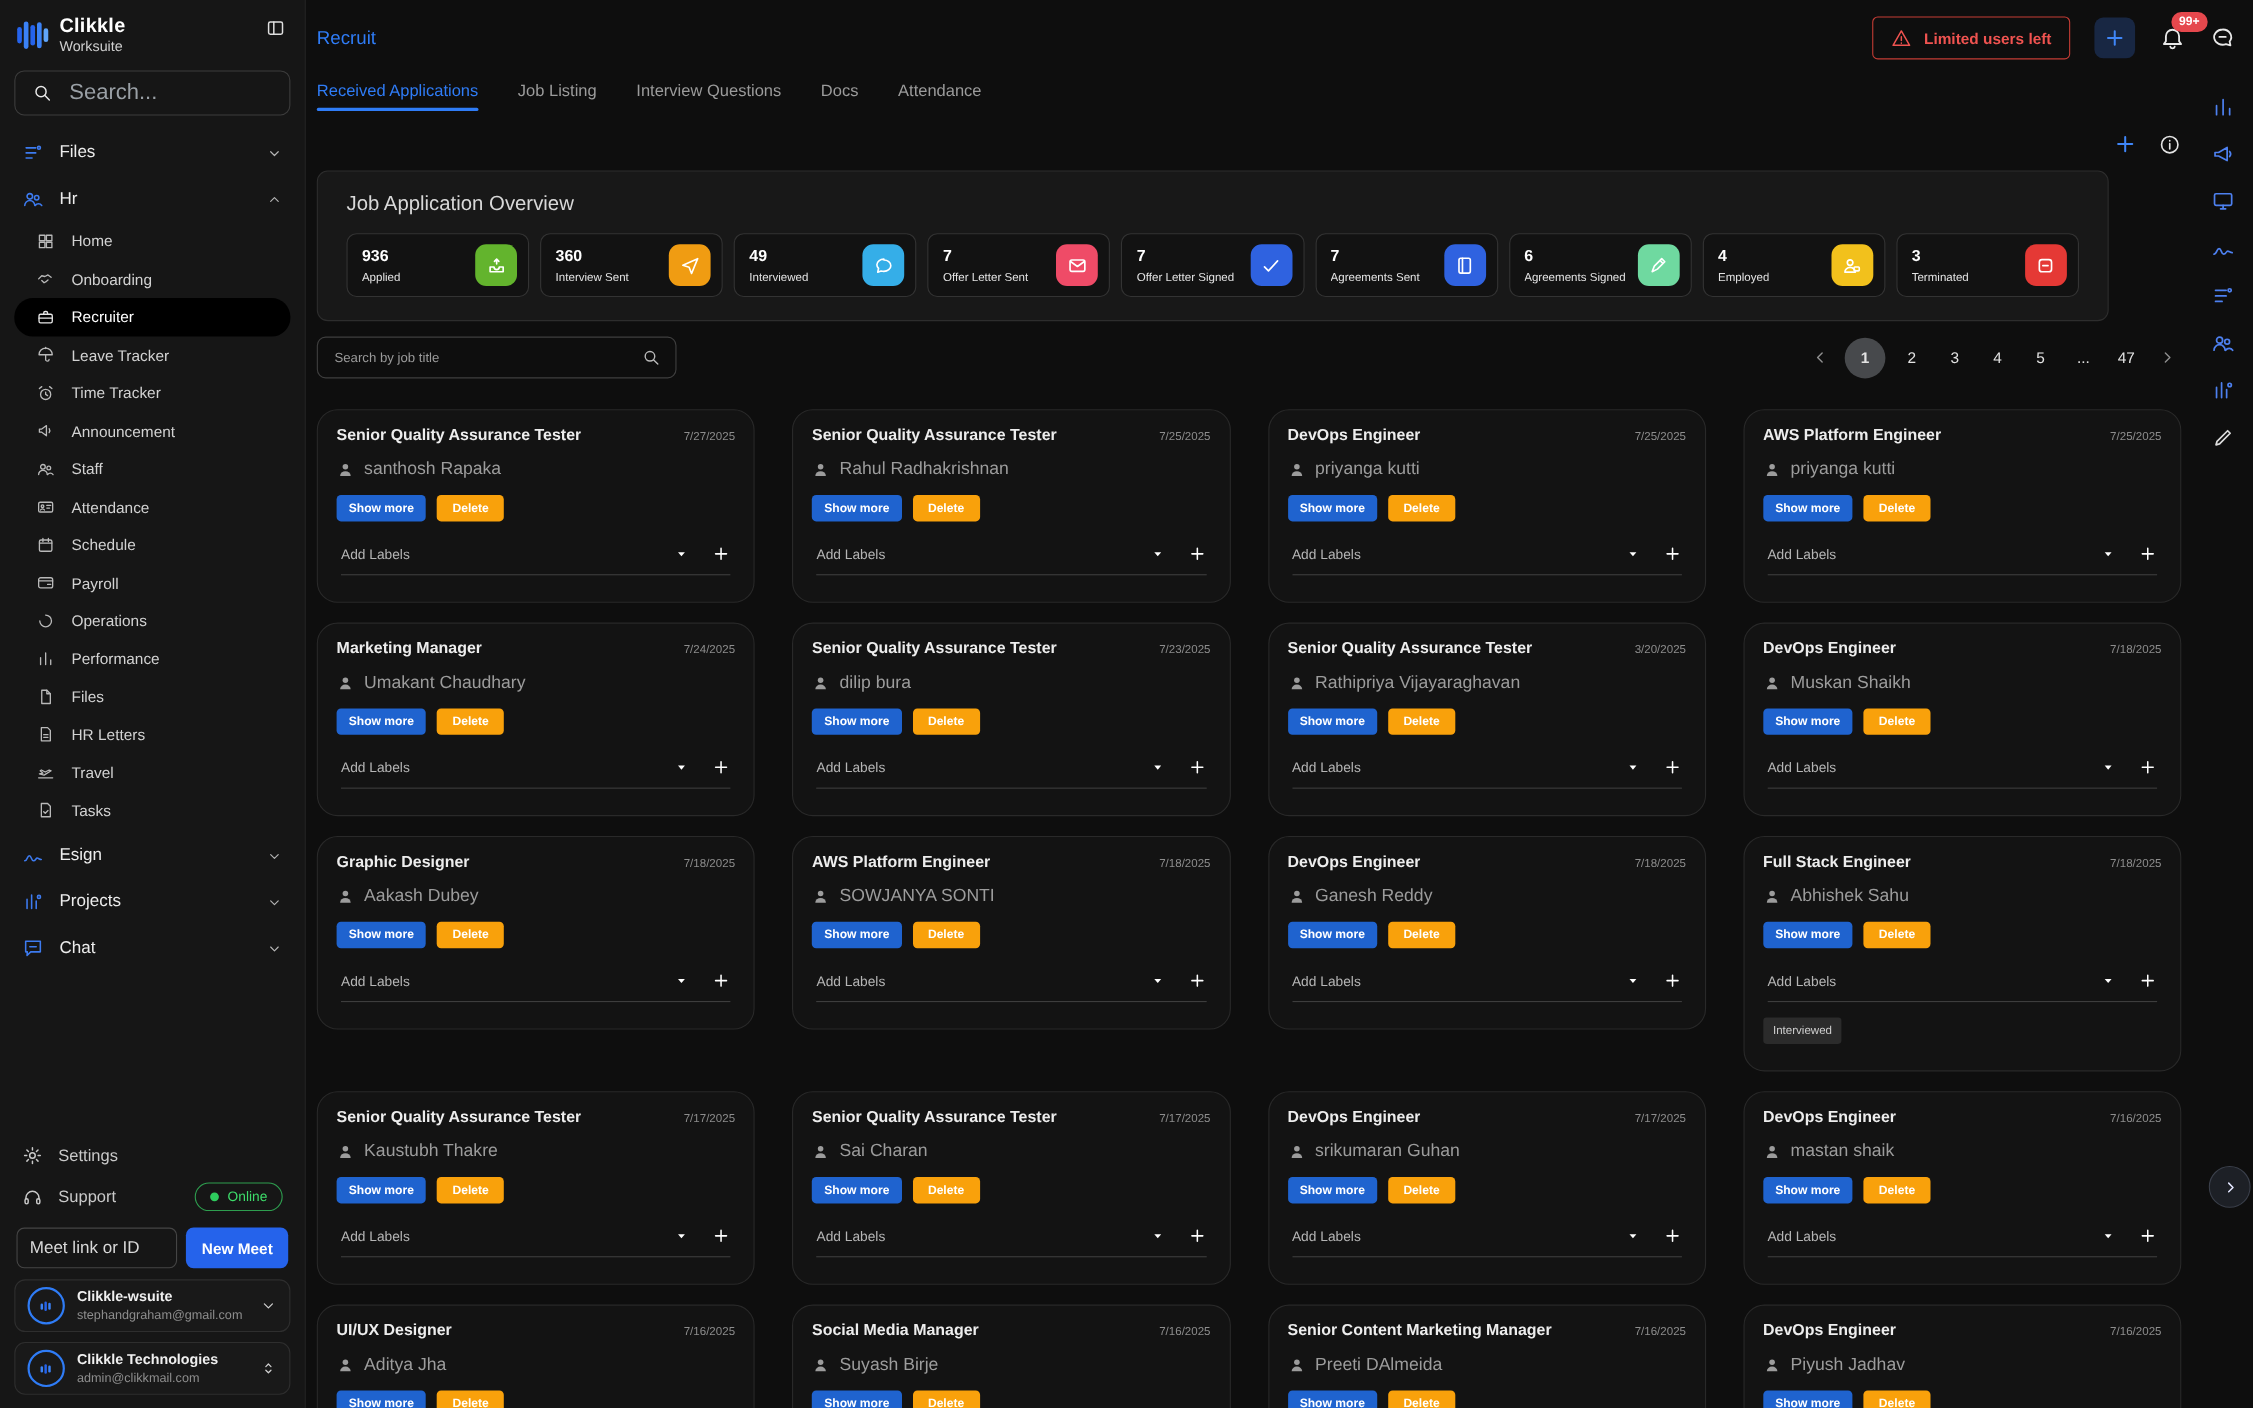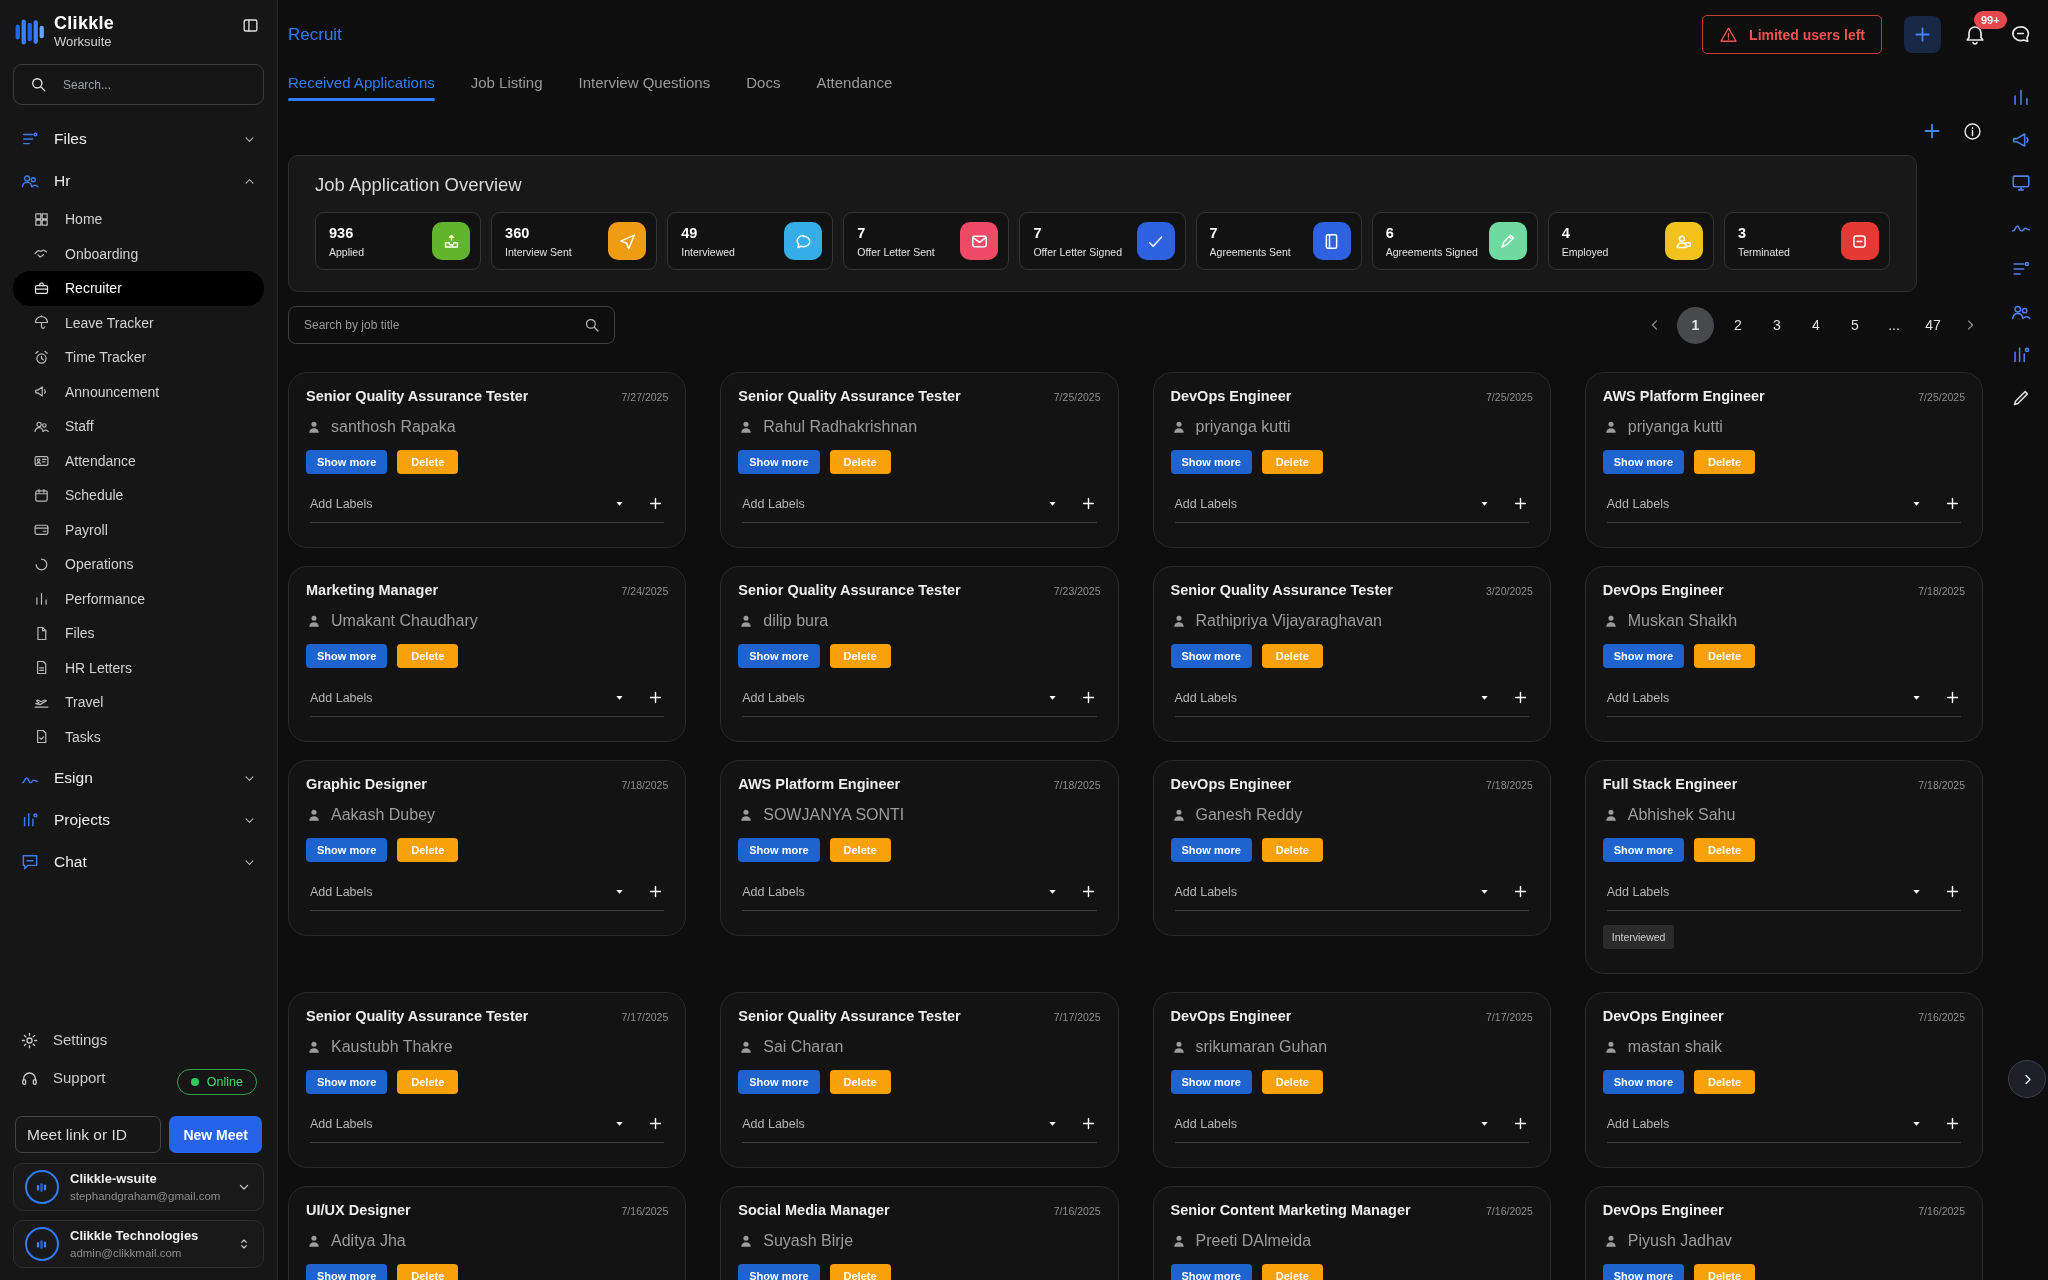--- a/index.html
+++ b/index.html
@@ -13,35 +13,35 @@
   
   .sidebar{width:278px;min-width:278px;background:#161616;border-right:1px solid #242424;display:flex;flex-direction:column;padding:12px 13px 12px}
   .logo-row{display:flex;align-items:flex-start;gap:9px;padding:2px 2px 0}
   .logo-svg{width:30px;height:36px}
   .brand-name{font-size:18px;font-weight:700;color:#fff;letter-spacing:.3px;line-height:1}
   .brand-suite{font-size:13px;color:#cfcfcf;margin-top:2px}
   .collapse-btn{margin-left:auto;color:#e0e0e0;background:none;border:none;padding:2px;cursor:pointer}
   .collapse-btn .ic{width:19px;height:19px}
   .search-box{margin-top:14px;height:41px;border:1px solid #3c3c3c;border-radius:9px;display:flex;align-items:center;gap:13px;padding:0 15px}
   .search-box .ic{color:#e8e8e8;width:19px;height:19px}
-  .search-box input{background:none;border:none;outline:none;color:#8b5cf6;font-size:12px;width:100%;font-family:inherit}
+  .search-box input{background:none;border:none;outline:none;color:#8b5cf6;font-size:20px;width:100%;font-family:inherit}
   .search-box input::placeholder{color:#9aa0a6}
   #sb-sections{margin-top:10px}
   .sec{display:flex;align-items:center;gap:14px;height:36px;padding:0 7px;border-radius:8px;cursor:pointer;margin-top:6px}
   .sec-ic{color:#3d7bf0;width:20px;height:20px}
   .sec-label{font-size:15.5px;color:#ececec;font-weight:500}
   .sec-chev{margin-left:auto;color:#b5b5b5;width:15px;height:15px}
   .sb-items{margin:3px 0 5px}
   .sb-item{display:flex;align-items:center;gap:15px;height:34.5px;padding:0 8px 0 20px;border-radius:17px;color:#d2d2d2;cursor:pointer}
   .sb-item .sb-ic{color:#b9b9b9;width:17px;height:17px}
   .sb-label{font-size:14px}
   .sb-item.active{background:#000000;color:#fff}
   .sb-item.active .sb-ic{color:#e8e8e8}
   .sidebar-bottom{margin-top:auto}
-  .sb-row{display:flex;align-items:flex-start;gap:14px;height:38px;padding:0 7px;color:#c9c9c9;cursor:pointer}
+  .sb-row{display:flex;align-items:center;gap:14px;height:38px;padding:0 7px;color:#c9c9c9;cursor:pointer}
   .sb-row .ic{width:19px;height:19px}
   .sb-row-label{font-size:15px}
   .online-pill{margin-left:auto;display:flex;align-items:center;gap:8px;border:1px solid #2e9e4f;border-radius:999px;padding:5px 13px;color:#3ddc6a;font-size:12.5px}
   .online-dot{width:8px;height:8px;border-radius:50%;background:#2ecc5e}
   .meet-row{display:flex;gap:8px;margin:9px 2px 10px}
   .meet-input{flex:1;height:37px;border:1px solid #454545;border-radius:7px;background:none;color:#ddd;padding:0 11px;font-size:15.5px;outline:none;font-family:inherit;min-width:0}
   .meet-input::placeholder{color:#d9d9d9}
   .new-meet-btn{background:#2563eb;color:#fff;border:none;border-radius:7px;font-size:14px;font-weight:700;padding:0 14px;cursor:pointer}
   .acct{display:flex;align-items:center;gap:11px;border:1px solid #2e2e2e;border-radius:10px;padding:6px 11px;margin-top:9px;background:#191919;cursor:pointer;height:48px}
   .acct-avatar{width:34px;height:34px;border-radius:50%;border:2px solid #2f7cf6;display:flex;align-items:center;justify-content:center;flex:none}

